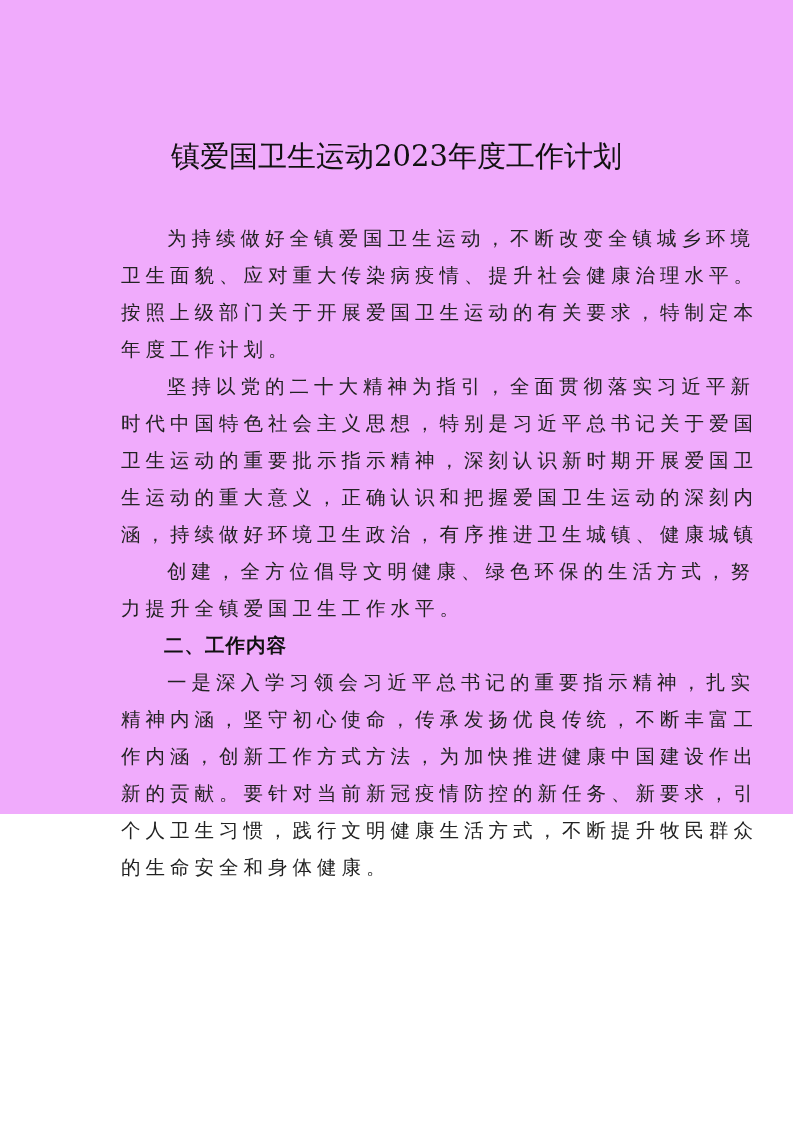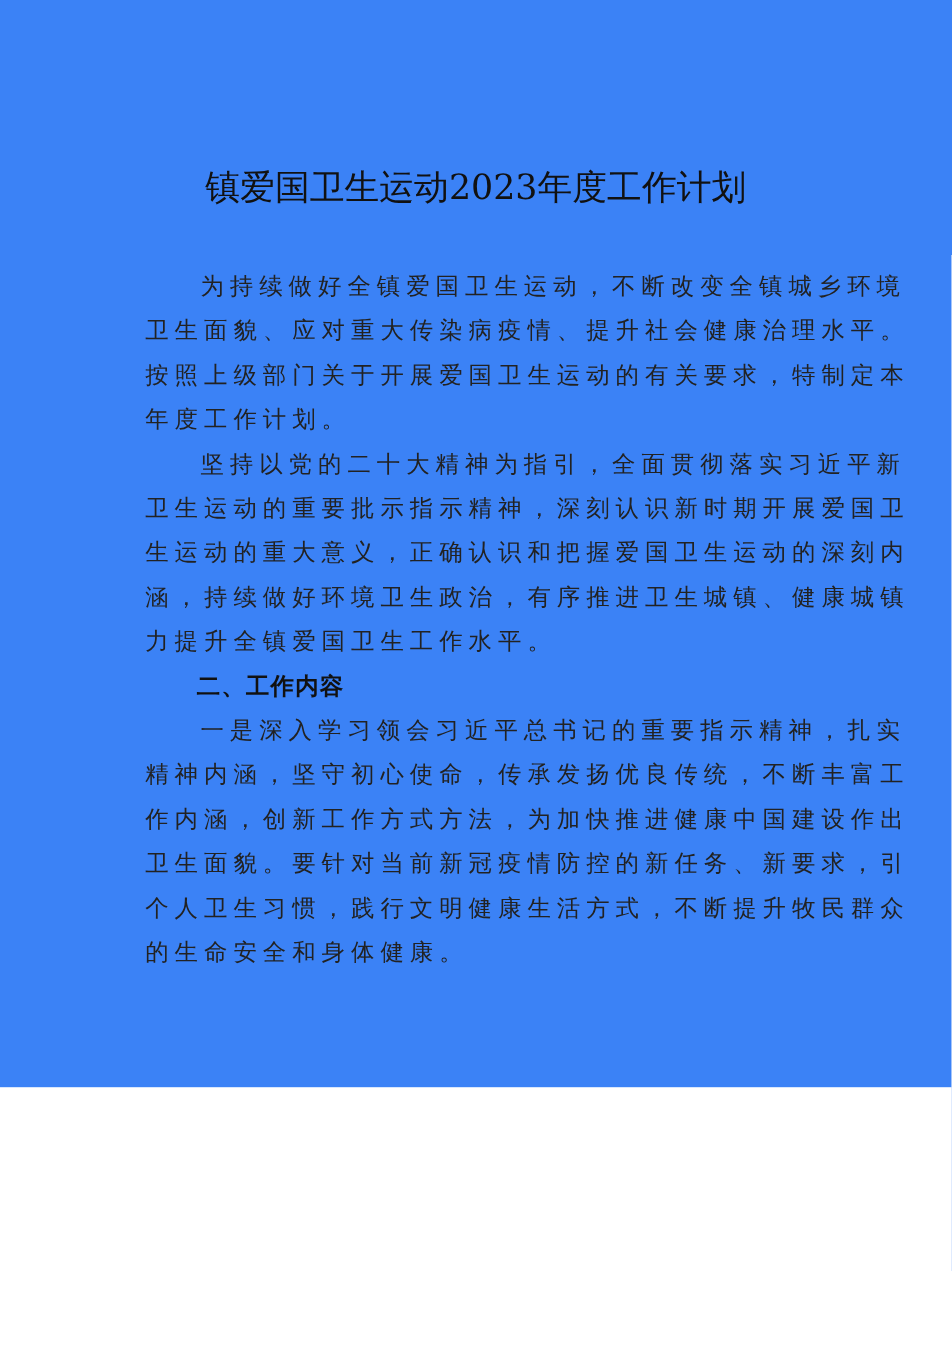--- a/index.html
+++ b/index.html
@@ -1,17 +1,17 @@
 <!DOCTYPE html>
 <html><head>
 <meta charset="utf-8">
 <style>
   html, body { margin: 0; padding: 0; background: #ffffff; }
   body { width: 793px; height: 1122px; position: relative; overflow: hidden; }
-  .page { position: absolute; left: 0; top: 0; width: 793px; height: 906px; background: #3b82f6; }
+  .page { position: absolute; left: 0; top: 0; width: 793px; height: 814px; background: #f0abfc; }
   .title {
     position: absolute; left: 0; top: 138px; width: 793px; text-align: center;
     font-family: "DejaVu Serif", "Liberation Serif", serif;
     font-size: 29px; color: #111; letter-spacing: 0px; line-height: 36px;
   }
   .body {
     position: absolute; left: 121px; top: 220px; width: 556px;
     font-family: "DejaVu Sans", "Liberation Sans", sans-serif;
     font-size: 19.5px; color: #222; line-height: 37px; letter-spacing: 5px;
   }
@@ -23,25 +23,27 @@
 <body>
 
 <div class="page">
   <div class="title">镇爱国卫生运动2023年度工作计划</div>
   <div class="body">
     <span class="line indent">为持续做好全镇爱国卫生运动，不断改变全镇城乡环境</span>
     <span class="line">卫生面貌、应对重大传染病疫情、提升社会健康治理水平。</span>
     <span class="line">按照上级部门关于开展爱国卫生运动的有关要求，特制定本</span>
     <span class="line">年度工作计划。</span>
     <span class="line indent">坚持以党的二十大精神为指引，全面贯彻落实习近平新</span>
+    <span class="line">时代中国特色社会主义思想，特别是习近平总书记关于爱国</span>
     <span class="line">卫生运动的重要批示指示精神，深刻认识新时期开展爱国卫</span>
     <span class="line">生运动的重大意义，正确认识和把握爱国卫生运动的深刻内</span>
     <span class="line">涵，持续做好环境卫生政治，有序推进卫生城镇、健康城镇</span>
+    <span class="line indent">创建，全方位倡导文明健康、绿色环保的生活方式，努</span>
     <span class="line">力提升全镇爱国卫生工作水平。</span>
     <span class="line heading">二、工作内容</span>
     <span class="line indent">一是深入学习领会习近平总书记的重要指示精神，扎实</span>
     <span class="line">精神内涵，坚守初心使命，传承发扬优良传统，不断丰富工</span>
     <span class="line">作内涵，创新工作方式方法，为加快推进健康中国建设作出</span>
-    <span class="line">卫生面貌。要针对当前新冠疫情防控的新任务、新要求，引</span>
+    <span class="line">新的贡献。要针对当前新冠疫情防控的新任务、新要求，引</span>
     <span class="line">个人卫生习惯，践行文明健康生活方式，不断提升牧民群众</span>
     <span class="line">的生命安全和身体健康。</span>
   </div>
 </div>
 
 </body></html>

